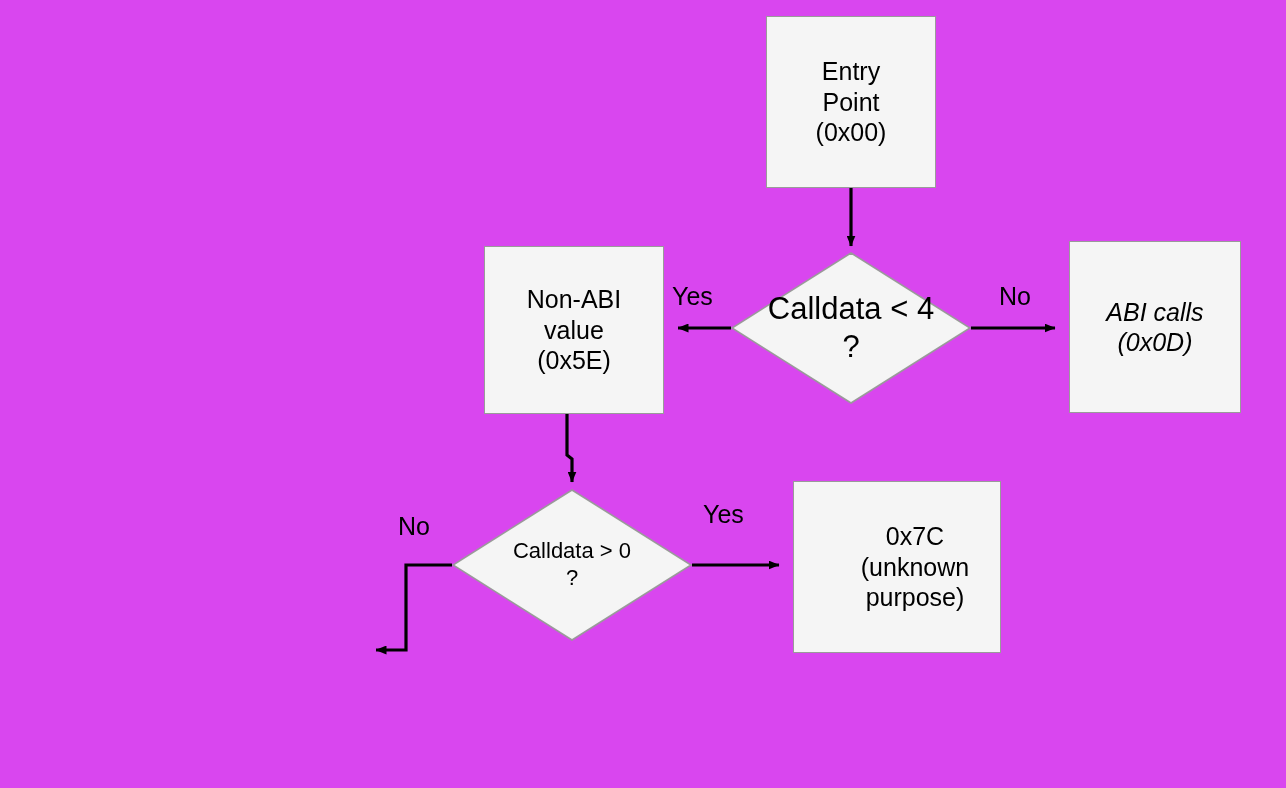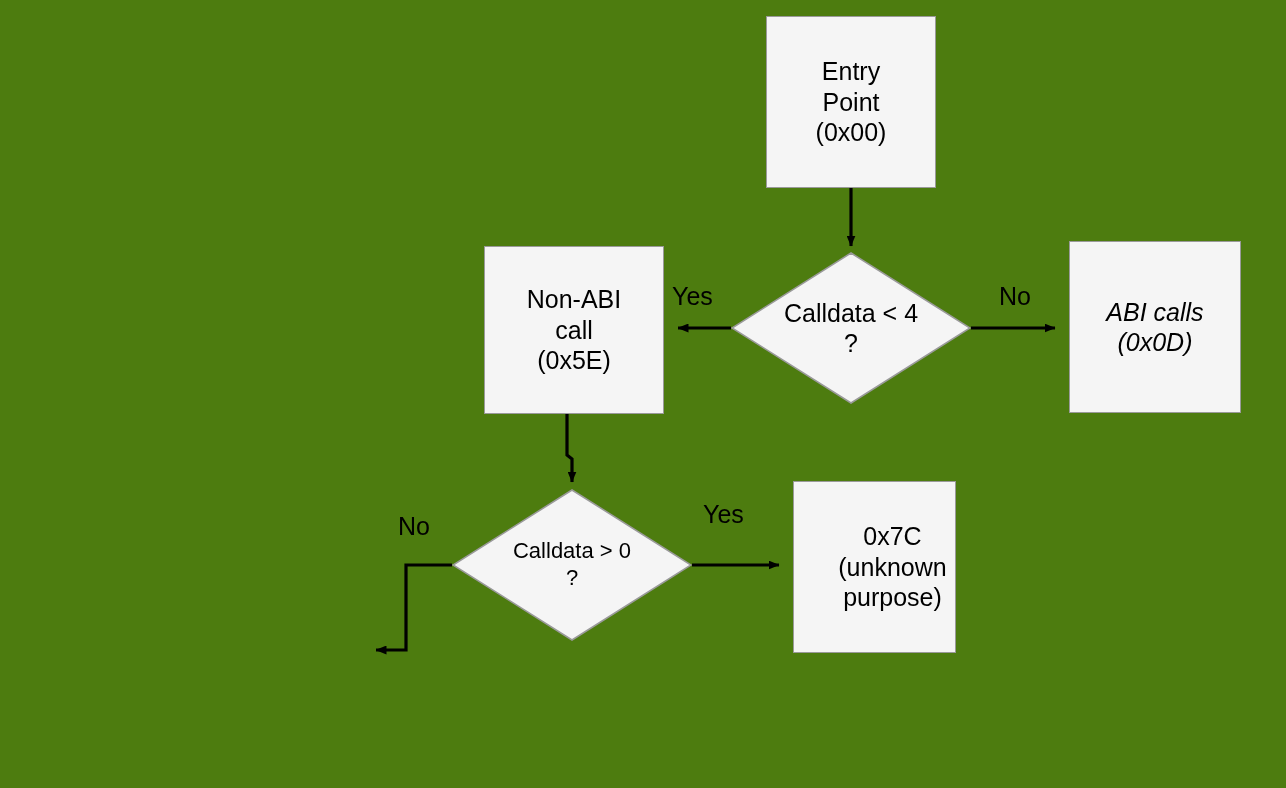--- a/index.html
+++ b/index.html
@@ -8,21 +8,21 @@
     padding: 0;
     background: #ffffff;
   }
   body {
     font-family: "Liberation Sans", "DejaVu Sans", sans-serif;
   }
   #canvas {
     position: relative;
     width: 1286px;
     height: 788px;
-    background: #4d7c0f;
+    background: #d946ef;
     overflow: hidden;
   }
   #edge-layer {
     position: absolute;
     left: 0;
     top: 0;
     width: 1286px;
     height: 788px;
     pointer-events: none;
   }
@@ -107,48 +107,48 @@
       <path d="M452,565 L406,565 L406,650 L376,650" fill="none" stroke="#000000" stroke-width="3.2" stroke-linejoin="miter" marker-end="url(#arrowhead)"></path>
     </g>
   </svg>
 
   <div class="node process" style="left:766px; top:16px; width:170px; height:172px; font-size:25px;">
     <span>Entry
 Point
 (0x00)</span>
   </div>
 
-  <div class="node decision" style="left:731px; top:252px; width:240px; height:152px; font-size:25px;">
+  <div class="node decision" style="left:731px; top:252px; width:240px; height:152px; font-size:31px;">
     <svg class="decision-shape" viewBox="0 0 240 152" preserveAspectRatio="none" xmlns="http://www.w3.org/2000/svg">
       <polygon points="120,1 239,76 120,151 1,76" fill="#f5f5f5" stroke="#9a9a9a" stroke-width="1.6"></polygon>
     </svg>
     <span class="decision-text">Calldata &lt; 4
 ?</span>
   </div>
 
   <div class="node process" style="left:484px; top:246px; width:180px; height:168px; font-size:25px;">
     <span>Non-ABI
-call
+value
 (0x5E)</span>
   </div>
 
   <div class="node process" style="left:1069px; top:241px; width:172px; height:172px; font-size:25px;font-style:italic;">
     <span>ABI calls
 (0x0D)</span>
   </div>
 
   <div class="node decision" style="left:452px; top:489px; width:240px; height:152px; font-size:22px;">
     <svg class="decision-shape" viewBox="0 0 240 152" preserveAspectRatio="none" xmlns="http://www.w3.org/2000/svg">
       <polygon points="120,1 239,76 120,151 1,76" fill="#f5f5f5" stroke="#9a9a9a" stroke-width="1.6"></polygon>
     </svg>
     <span class="decision-text">Calldata &gt; 0
 ?</span>
   </div>
 
-  <div class="node process" style="left:793px; top:481px; width:163px; height:172px; font-size:25px;padding-left:36px;">
+  <div class="node process" style="left:793px; top:481px; width:208px; height:172px; font-size:25px;padding-left:36px;">
     <span>0x7C
 (unknown
 purpose)</span>
   </div>
 
 
   <div class="edge-label" style="left:672px; top:282px; font-size:25px;">Yes</div>
 
   <div class="edge-label" style="left:999px; top:282px; font-size:25px;">No</div>
 

